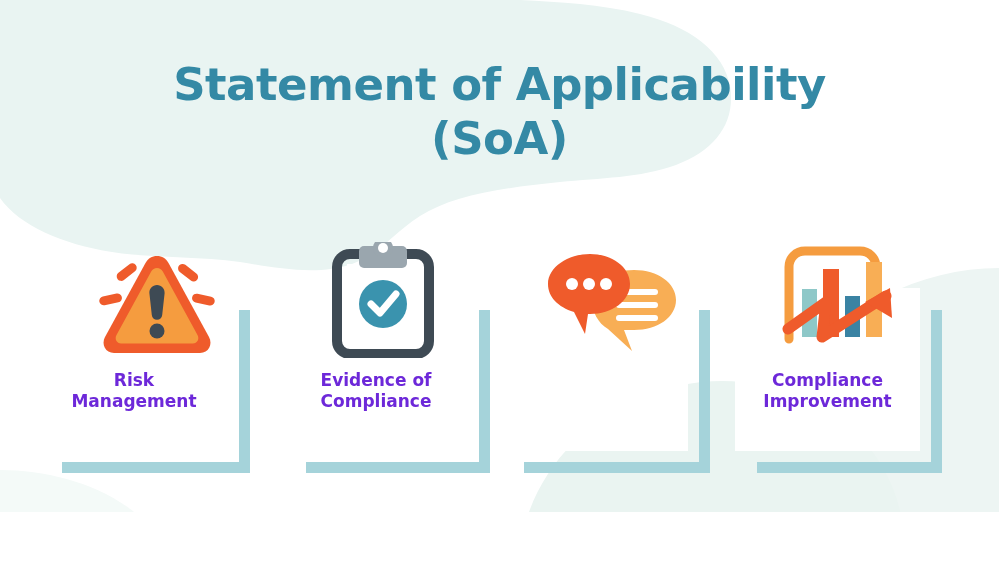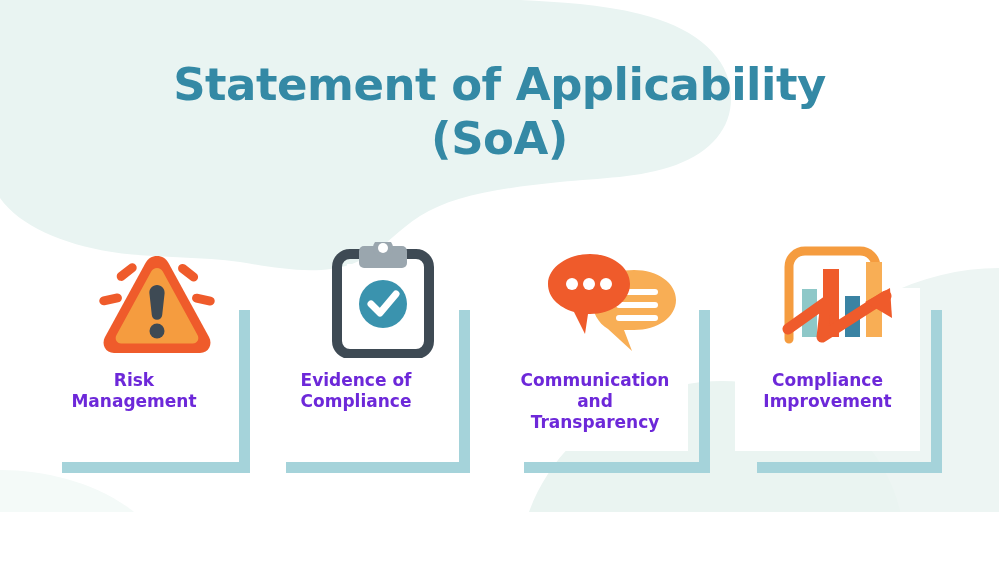--- a/index.html
+++ b/index.html
@@ -142,21 +142,21 @@
     </g>
     <path fill="#ef5b2b" d="M65 8 C70 8 74 10.5 76.5 15 L117 89 C121 96.5 116.5 105 108 105
              L22 105 C13.5 105 9 96.5 13 89 L53.5 15 C56 10.5 60 8 65 8 Z"></path>
     <path fill="#f59c3f" d="M65 20 C67.5 20 69.5 21.2 70.8 23.6 L105.5 87 C107.7 91 105.3 95.5 100.8 95.5
              L29.2 95.5 C24.7 95.5 22.3 91 24.5 87 L59.2 23.6 C60.5 21.2 62.5 20 65 20 Z"></path>
     <path fill="#3e4a54" d="M65 37 C69.5 37 73 40.8 72.6 45.3 L70.2 67 C69.9 69.8 67.8 71.8 65 71.8
              C62.2 71.8 60.1 69.8 59.8 67 L57.4 45.3 C57 40.8 60.5 37 65 37 Z"></path>
     <circle cx="65" cy="83" r="7.5" fill="#3e4a54"></circle>
   </svg>
 
-  <div class="card" style="left:286px; top:310px; width:184px; height:163px;">
+  <div class="card" style="left:306px; top:310px; width:184px; height:163px;">
     <div class="card-face"></div>
     <div class="frame">
       <div class="frame-v"></div>
       <div class="frame-h"></div>
     </div>
     <div class="card-label">Evidence of
 Compliance</div>
   </div>
   <svg class="card-icon" style="left:331px; top:242px;" width="104" height="116" viewBox="0 0 104 116" xmlns="http://www.w3.org/2000/svg">
     <rect x="6" y="12" width="92" height="100" rx="13" fill="none" stroke="#3e4a54" stroke-width="10"></rect>
@@ -167,23 +167,20 @@
     <circle cx="52" cy="62" r="24" fill="#3a93ae"></circle>
     <path fill="none" stroke="#ffffff" stroke-width="7" stroke-linecap="round" stroke-linejoin="round" d="M40 62 L49 71 L65 52"></path>
   </svg>
 
   <div class="card" style="left:524px; top:310px; width:186px; height:163px;">
     <div class="card-face"></div>
     <div class="frame">
       <div class="frame-v"></div>
       <div class="frame-h"></div>
     </div>
-    <div class="card-label">Communication
-and
-Transparency</div>
   </div>
   <svg class="card-icon" style="left:546px; top:252px;" width="132" height="101" viewBox="0 0 132 101" xmlns="http://www.w3.org/2000/svg">
     <g>
       <path fill="#f8ae55" d="M88 18 C112 18 130 31 130 48 C130 65 112 78 88 78
                L78 78 L86 99 L62 77 C52 71 46 60 46 48 C46 31 64 18 88 18 Z"></path>
       <g fill="#ffffff">
         <rect x="70" y="37" width="42" height="6" rx="3"></rect>
         <rect x="70" y="50" width="42" height="6" rx="3"></rect>
         <rect x="70" y="63" width="42" height="6" rx="3"></rect>
       </g>

